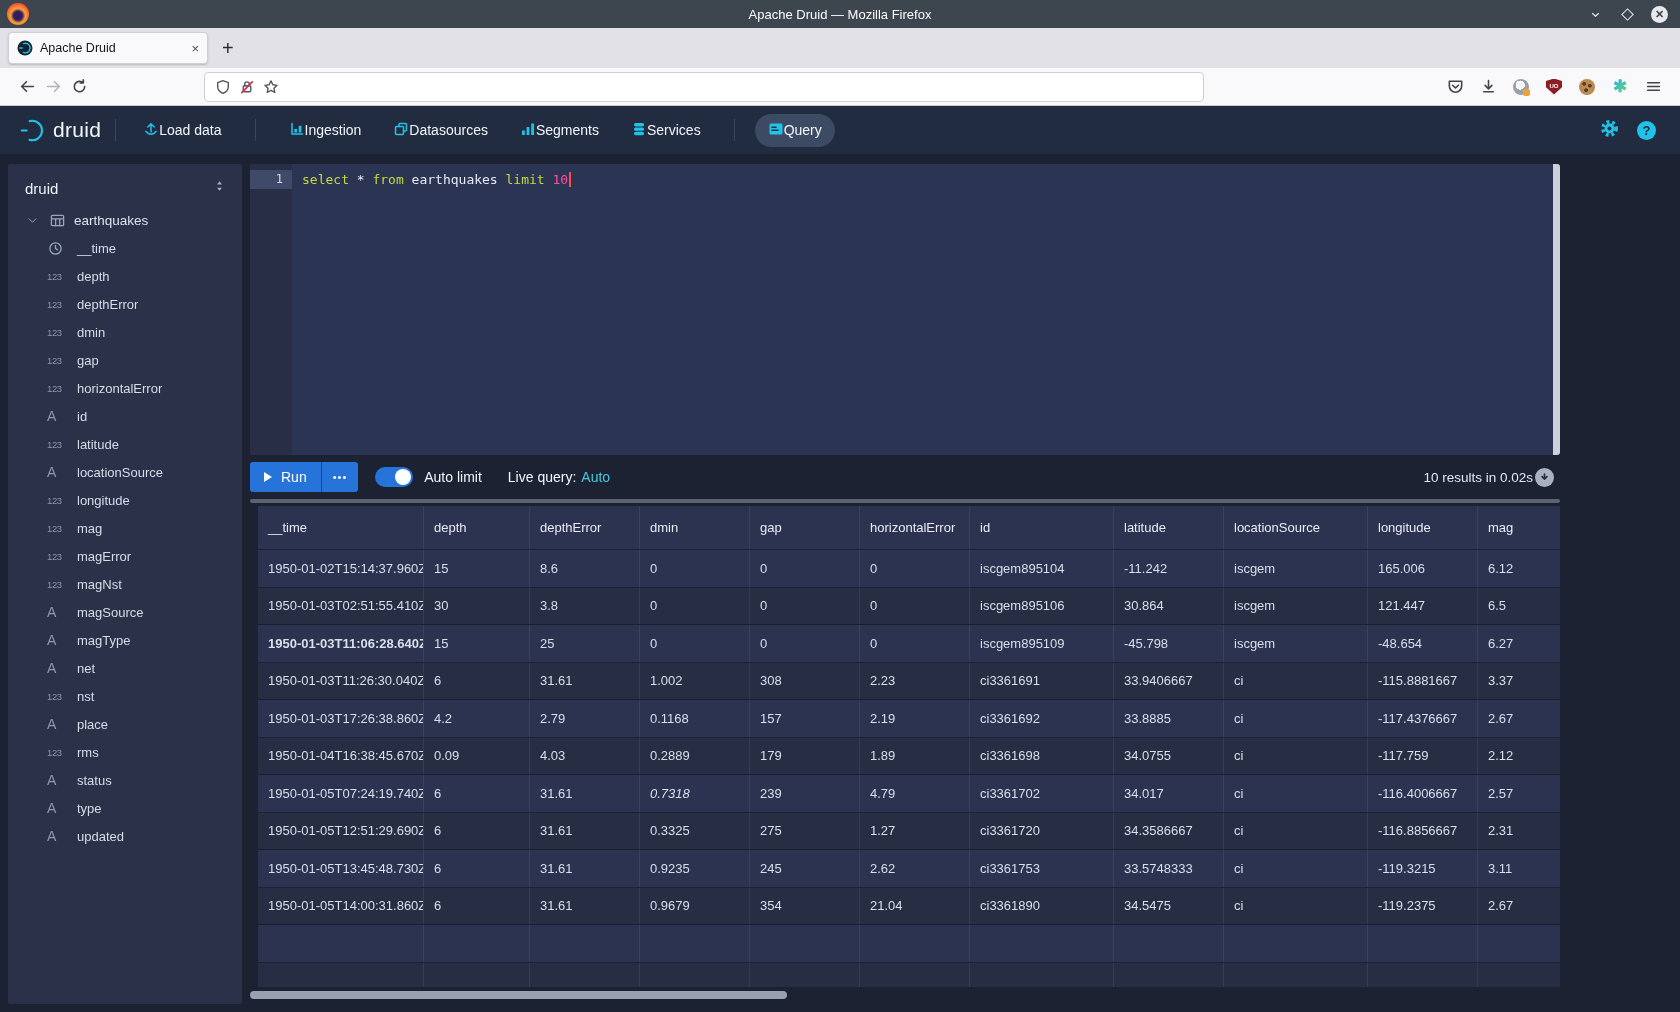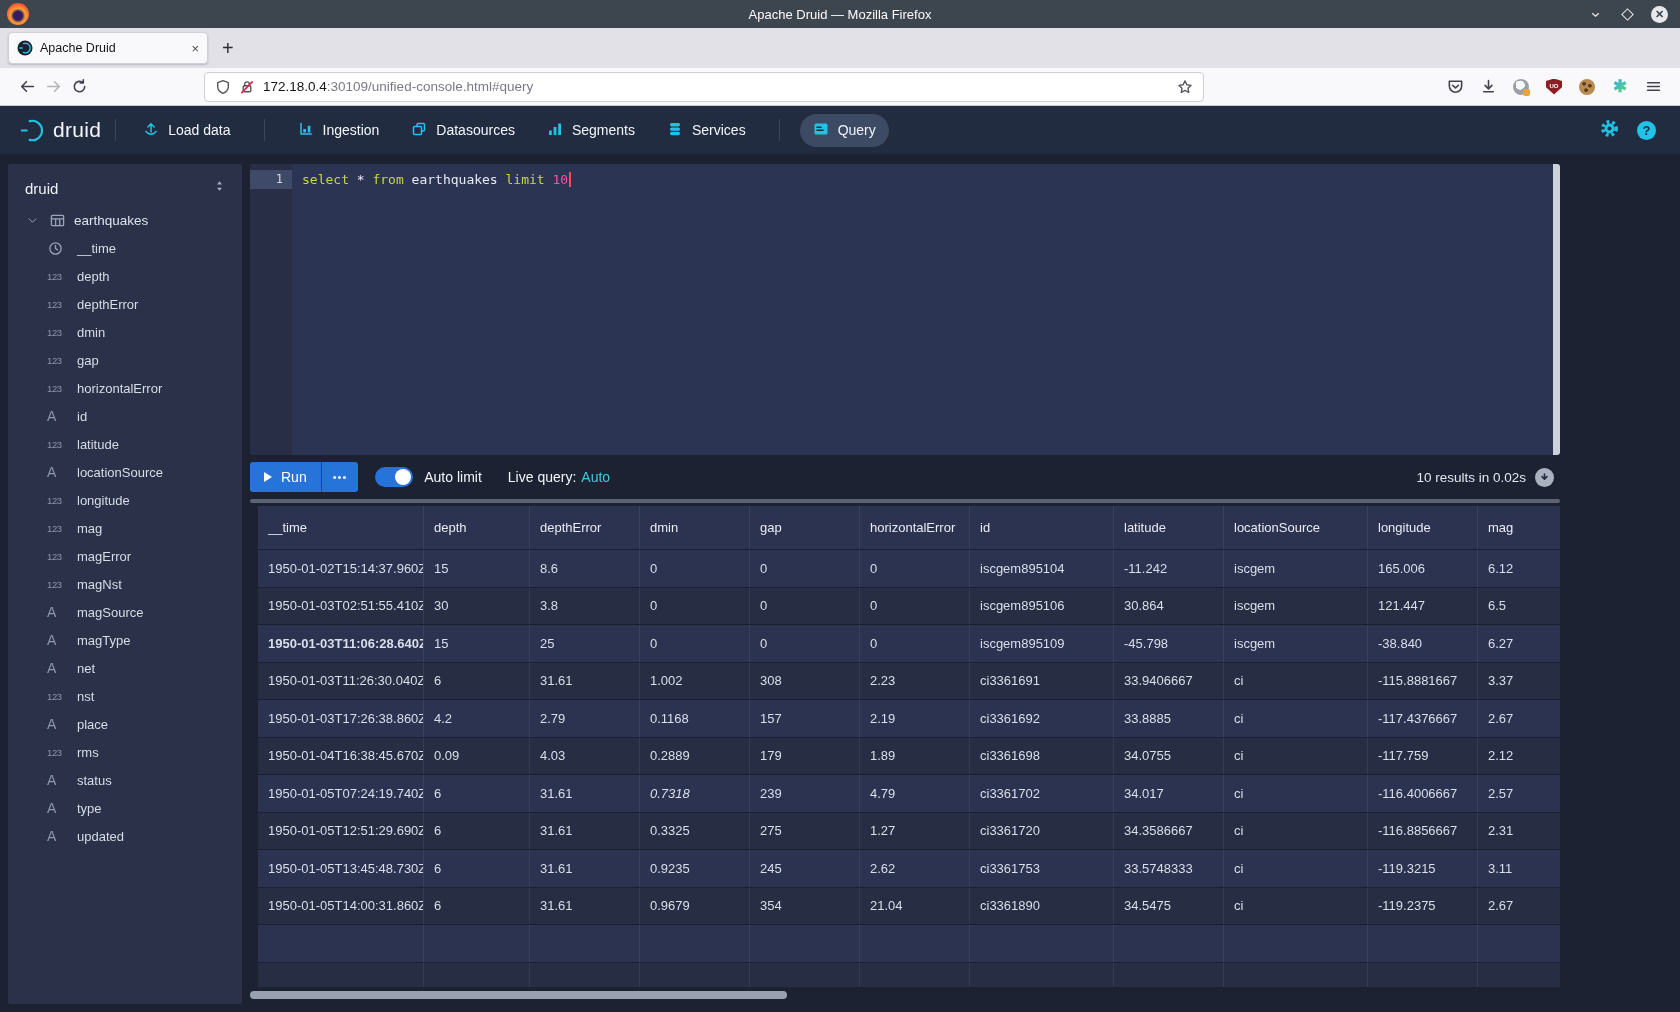--- a/index.html
+++ b/index.html
@@ -51,21 +51,21 @@
   .ext-asterisk { font-size:17px; font-weight:bold; line-height:1;
     background:linear-gradient(135deg,#2aa7f0,#6ddc67); -webkit-background-clip:text; background-clip:text; color:transparent; }
 
   
   .druidbar { height:48px; background:#222c40; display:flex; align-items:center; padding:0 18px; }
   .dlogo { display:flex; align-items:center; gap:8px; color:#fff; }
   .dlogo svg { width:27px; height:27px; stroke:#1fc3e8; fill:none; stroke-width:2.4; stroke-linecap:round; }
   .dlogo-text { font-size:21px; font-weight:500; letter-spacing:.3px; color:#f4f7fb; }
   .dsep { width:1px; height:22px; background:#3a465e; margin:0 14px; }
   .dnav { display:flex; align-items:center; gap:6px; }
-  .dnav-item { display:flex; align-items:center; gap:9px; padding:7px 13px; border-radius:17px;
+  .dnav-item { display:flex; align-items:center; padding:7px 13px; border-radius:17px;
                font-size:14px; color:#f2f5f9; cursor:default; }
   .dnav-item.active { background:#3d4a63; }
   .dnav-item svg { width:16px; height:16px; color:#1fc3e8; stroke:#1fc3e8; fill:none; stroke-width:1.5; stroke-linecap:round; stroke-linejoin:round; }
   .druid-right { margin-left:auto; display:flex; align-items:center; gap:18px; padding-right:6px; }
   .gear svg { width:19px; height:19px; }
   .help-circle { width:19px; height:19px; border-radius:50%; background:#1fc3e8; color:#222c40;
                  font-size:13px; font-weight:bold; display:flex; align-items:center; justify-content:center; }
 
   
   .content { position:relative; height:858px; background:#1c2232; }
@@ -102,21 +102,21 @@
   .btn { background:#2674d9; color:#fff; font-size:14px; height:30px; display:flex; align-items:center;
          gap:9px; padding:0 14px; }
   .btn-run { border-radius:3px 0 0 3px; border-right:1px solid rgba(14,22,36,.45); }
   .btn-more { border-radius:0 3px 3px 0; padding:0 11px; font-size:11px; letter-spacing:1px; }
   .play-tri { width:0; height:0; border-left:8px solid #fff; border-top:5px solid transparent; border-bottom:5px solid transparent; }
   .switch { margin-left:17px; width:38px; height:20px; border-radius:10px; background:#2674d9; position:relative; }
   .switch .knob { position:absolute; right:2px; top:2px; width:16px; height:16px; border-radius:50%; background:#fff; }
   .runbar-label { margin-left:11px; color:#f2f5fa; font-size:14px; }
   .live-label { margin-left:26px; color:#f2f5fa; font-size:14px; }
   .live-value { color:#45c8da; margin-left:5px; }
-  .run-right { margin-left:auto; display:flex; align-items:center; gap:9px; padding-right:6px; }
+  .run-right { margin-left:auto; display:flex; align-items:center; gap:2px; padding-right:6px; }
   .results-text { color:#e3e7f0; font-size:13.5px; }
   .dl-circle { width:19px; height:19px; border-radius:50%; background:#aab2c0; display:flex; align-items:center; justify-content:center; }
   .dl-circle svg { width:13px; height:13px; stroke:#262d41; fill:none; stroke-width:2; stroke-linecap:round; stroke-linejoin:round; }
 
   .splitter { height:4px; background:#5c6373; border-radius:2px; margin:0 0 3px 0; }
 
   .rtable { margin-left:8px; width:1302px; margin-top:3px; overflow:hidden; }
   .trow { display:flex; border-bottom:1px solid rgba(9,13,24,.45); }
   .trow.head { height:44px; }
   .trow.data, .trow.empty { height:37.5px; }
@@ -179,21 +179,20 @@
 
   <div class="urlbar">
     <svg viewBox="0 0 16 16">
         <path d="M8 1.7 13.3 3.6V7.8c0 3.3-2.2 5.4-5.3 6.5C4.9 13.2 2.7 11.1 2.7 7.8V3.6Z"></path>
       </svg>
     <svg viewBox="0 0 16 16">
       <rect x="4.2" y="6.8" width="7.6" height="6" rx="1.2"></rect>
       <path d="M5.7 6.8V5.2a2.3 2.3 0 0 1 4.6 0v1.6"></path>
       <path d="M2.8 13.6 13.2 2.8" stroke="#e2274e" stroke-width="1.7"></path>
     </svg>
-    <span class="url-text"><span>172.18.0.4</span><span class="path">:30109/unified-console.html#query</span></span>
     <svg viewBox="0 0 16 16">
         <path d="M8 1.9l1.85 3.9 4.25.55-3.1 2.95.75 4.2L8 11.45 4.25 13.5 5 9.3 1.9 6.35l4.25-.55z"></path>
       </svg>
   </div>
 
   <div class="toolbar-icons">
     <span class="ic">
         <svg viewBox="0 0 16 16">
           <path d="M2.2 3h11.6v4.6a5.8 5.8 0 0 1-11.6 0z"></path>
           <path d="M5.2 6.8 8 9.3l2.8-2.5"></path>
@@ -498,21 +497,21 @@
         <div class="trow data bgA">
           <div class="tcell" style="width: 166px; font-weight: bold;">1950-01-03T11:06:28.640Z</div>
           <div class="tcell" style="width: 106px;">15</div>
           <div class="tcell" style="width: 110px;">25</div>
           <div class="tcell" style="width: 110px;">0</div>
           <div class="tcell" style="width: 110px;">0</div>
           <div class="tcell" style="width: 110px;">0</div>
           <div class="tcell" style="width: 144px;">iscgem895109</div>
           <div class="tcell" style="width: 110px;">-45.798</div>
           <div class="tcell" style="width: 144px;">iscgem</div>
-          <div class="tcell" style="width: 110px;">-38.840</div>
+          <div class="tcell" style="width: 110px;">-48.654</div>
           <div class="tcell" style="flex: 1 1 0%; border-right: none;">6.27</div>
         </div>
         <div class="trow data bgB">
           <div class="tcell" style="width: 166px;">1950-01-03T11:26:30.040Z</div>
           <div class="tcell" style="width: 106px;">6</div>
           <div class="tcell" style="width: 110px;">31.61</div>
           <div class="tcell" style="width: 110px;">1.002</div>
           <div class="tcell" style="width: 110px;">308</div>
           <div class="tcell" style="width: 110px;">2.23</div>
           <div class="tcell" style="width: 144px;">ci3361691</div>

